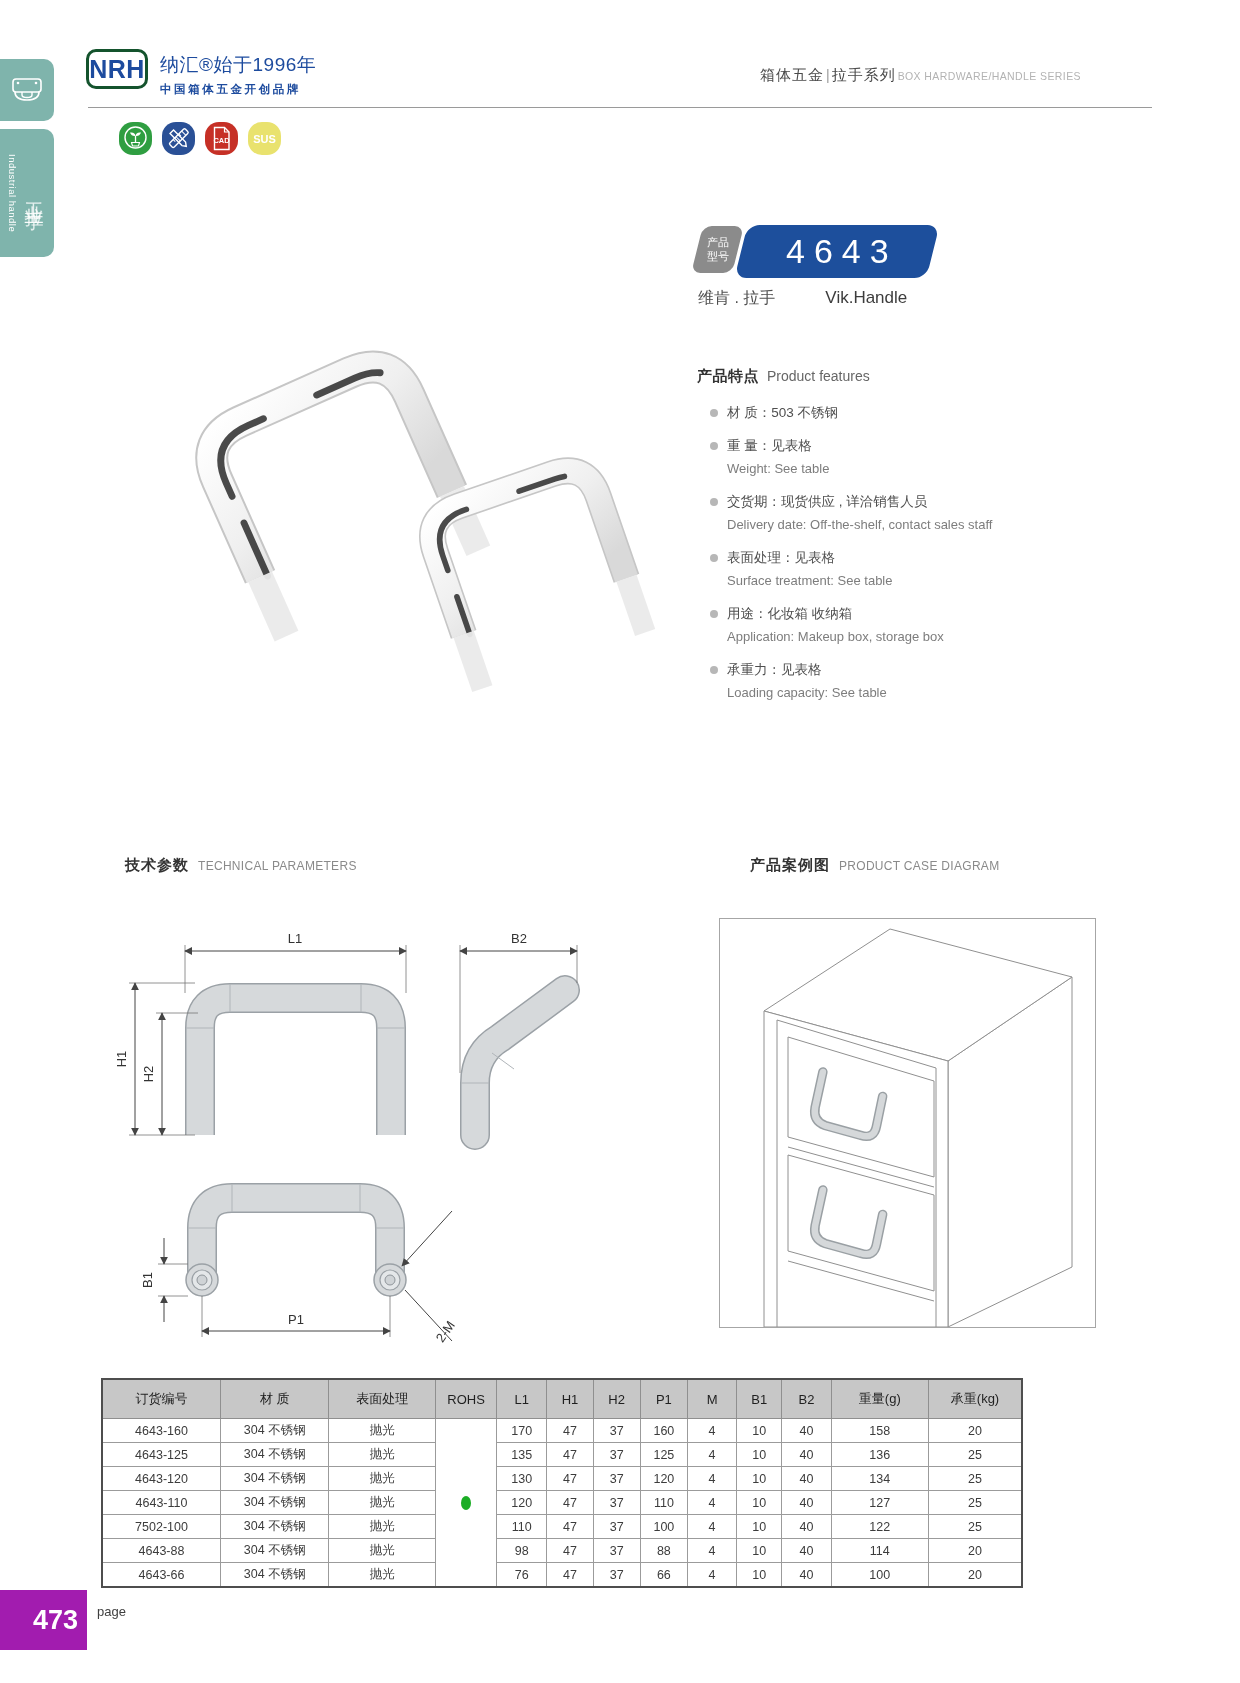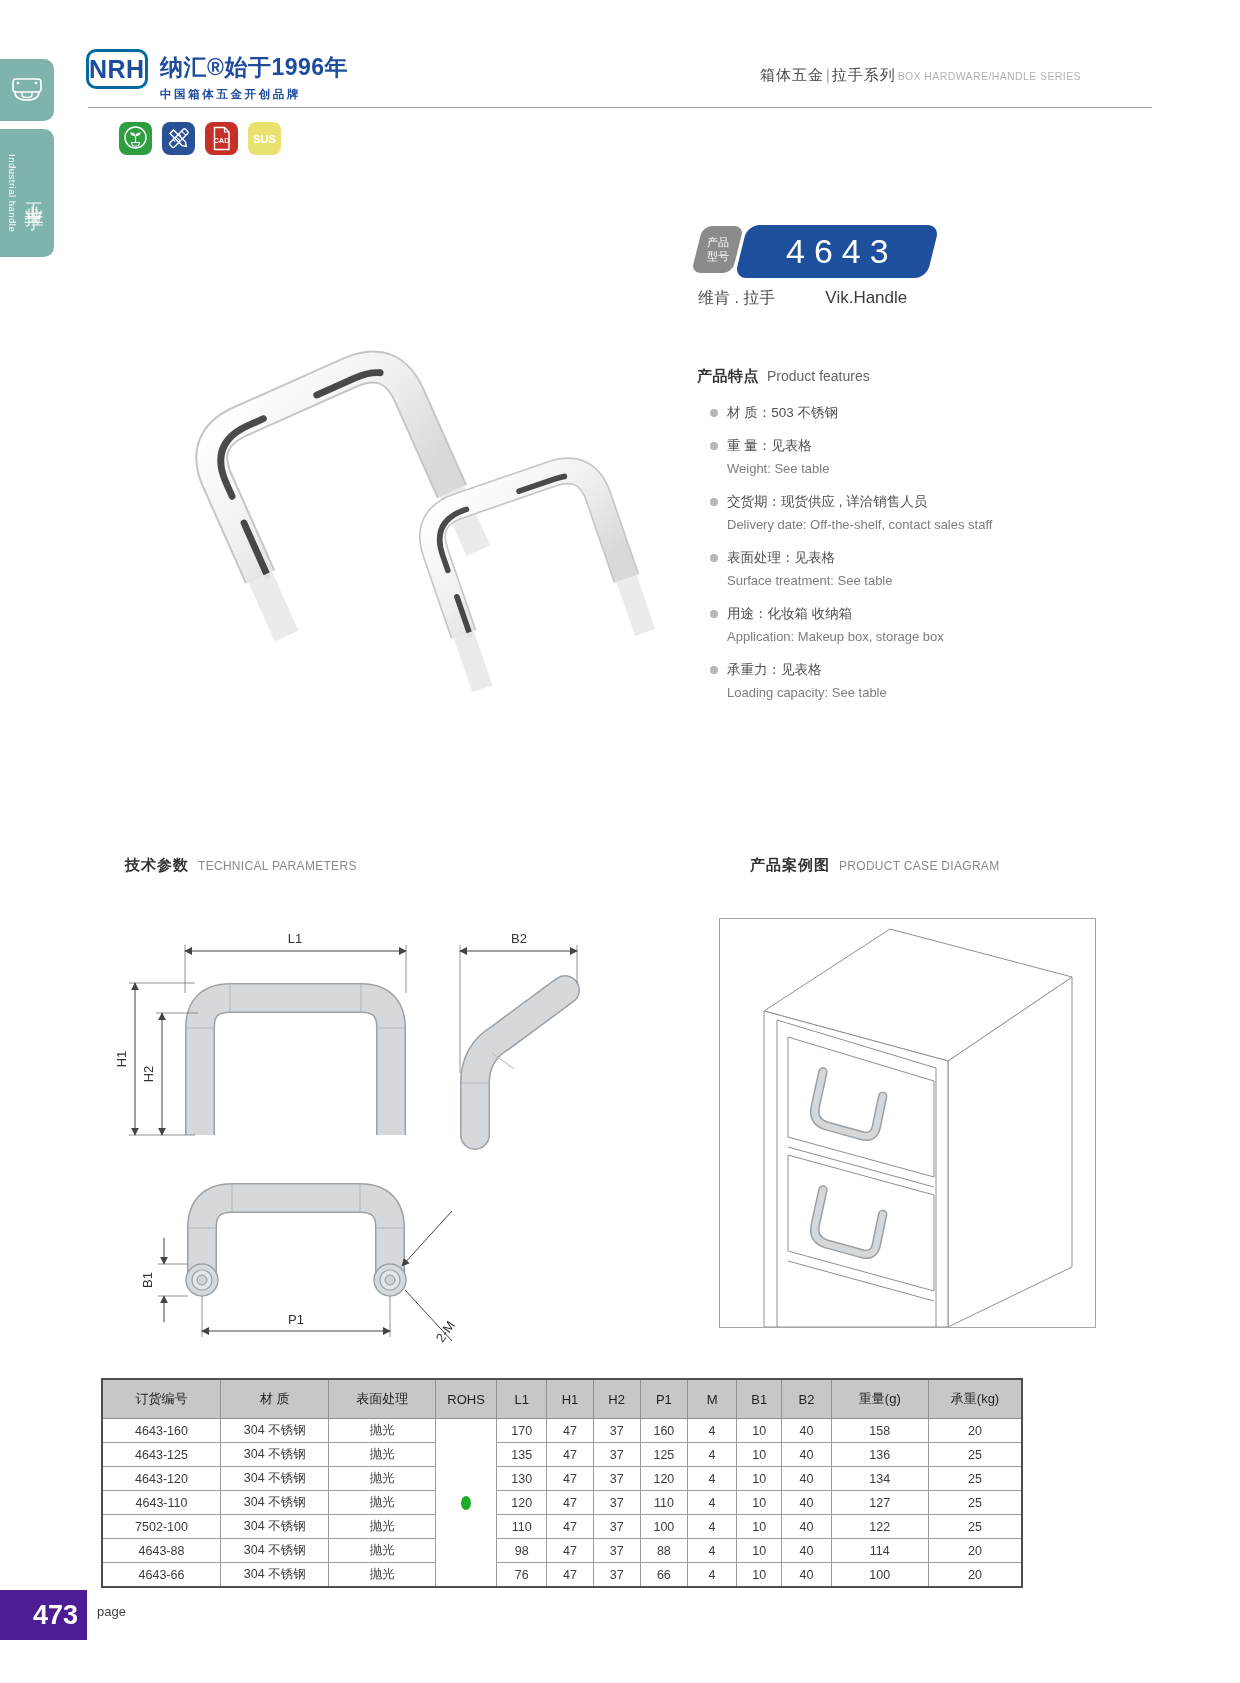--- a/index.html
+++ b/index.html
@@ -9,35 +9,35 @@
   
   .side-icon-block{position:absolute;left:0;top:59px;width:54px;height:62px;background:#7fb4ac;
                    border-radius:0 10px 10px 0;display:flex;align-items:center;justify-content:center;}
   .side-tab{position:absolute;left:0;top:129px;width:54px;height:128px;background:#7fb4ac;
             border-radius:0 10px 10px 0;display:flex;flex-direction:row;align-items:center;
             justify-content:center;gap:3px;}
   .v-en{writing-mode:vertical-rl;font-size:9.5px;color:#ffffff;letter-spacing:0.5px;}
   .v-cn{writing-mode:vertical-rl;font-size:19px;color:rgba(255,255,255,0.78);letter-spacing:3px;}
 
   
-  .logo-box{position:absolute;left:86px;top:49px;width:62px;height:40px;border:3px solid #0369a1;
-            border-radius:10px;display:flex;align-items:center;
+  .logo-box{position:absolute;left:86px;top:49px;width:62px;height:40px;border:3px solid #14532d;
+            border-radius:10px;display:flex;align-items:center;justify-content:center;
             color:#1d4b9e;font-weight:bold;font-size:25px;letter-spacing:0.5px;box-sizing:border-box;}
   .brand{position:absolute;left:160px;top:52px;color:#1d4b9e;}
-  .brand-cn1{font-size:23px;font-weight:bold;letter-spacing:0.5px;}
+  .brand-cn1{font-size:19px;font-weight:normal;letter-spacing:0.5px;}
   .brand-cn2{font-size:11.5px;letter-spacing:2.6px;margin-top:4px;font-weight:bold;}
   .series{position:absolute;left:760px;top:66px;display:flex;align-items:baseline;gap:2px;white-space:nowrap;}
   .series-cn{font-size:15px;color:#4a4a4a;letter-spacing:1px;}
   .series-sep{font-size:14px;color:#9a9a9a;}
   .series-en{font-size:10.5px;color:#b3b3b3;letter-spacing:0.4px;}
   .divider{position:absolute;left:88px;top:107px;width:1064px;height:1px;background:#9a9a9a;}
 
   
   .certs{position:absolute;left:119px;top:122px;display:flex;gap:10px;}
-  .cert{width:33px;height:33px;border-radius:8px;display:flex;align-items:center;justify-content:center;}
+  .cert{width:33px;height:33px;border-radius:14px;display:flex;align-items:center;justify-content:center;}
 
   
   .tag{position:absolute;left:697px;top:226px;width:41px;height:47px;background:#8b8b8b;border-radius:9px;
        transform:skewX(-14deg);display:flex;align-items:center;justify-content:center;}
   .tag-inner{transform:skewX(14deg);color:#fff;font-size:11px;line-height:1.25;text-align:center;}
   .model-banner{position:absolute;left:741px;top:225px;width:192px;height:53px;background:#1d4f9c;
                 border-radius:12px;transform:skewX(-14deg);display:flex;align-items:center;justify-content:center;}
   .model-text{transform:skewX(14deg);color:#fff;font-size:34px;letter-spacing:9px;padding-left:9px;}
 
   .pname{position:absolute;left:698px;top:288px;display:flex;gap:50px;align-items:flex-start;}
@@ -68,21 +68,21 @@
   
   .spec-table{position:absolute;left:101px;top:1378px;width:922px;border-collapse:collapse;
               table-layout:fixed;border:2px solid #4e4e4e;}
   .spec-table th{background:#c7c7c7;border:1px solid #8f8f8f;font-size:13px;font-weight:normal;
                  color:#1f1f1f;height:22px;padding:8px;text-align:center;}
   .spec-table td{border:1px solid #9b9b9b;font-size:12.5px;color:#3c3c3c;text-align:center;
                  height:23px;padding:0;background:#fff;}
   .rohs-dot{display:inline-block;width:10px;height:14px;border-radius:50%;vertical-align:middle;}
 
   
-  .page-num{position:absolute;left:0;top:1590px;width:87px;height:50px;background:#4c1d95;color:#fff;
+  .page-num{position:absolute;left:0;top:1590px;width:87px;height:60px;background:#a21caf;color:#fff;
             font-size:27px;font-weight:bold;display:flex;align-items:center;justify-content:flex-end;
             padding-right:9px;box-sizing:border-box;padding-left:12px;}
   .page-label{position:absolute;left:97px;top:1604px;font-size:13px;color:#3f3f3f;}
 
   svg text{font-family:"Liberation Sans", sans-serif;}
 </style>
 </head>
 <body>
 
 <div class="page">

